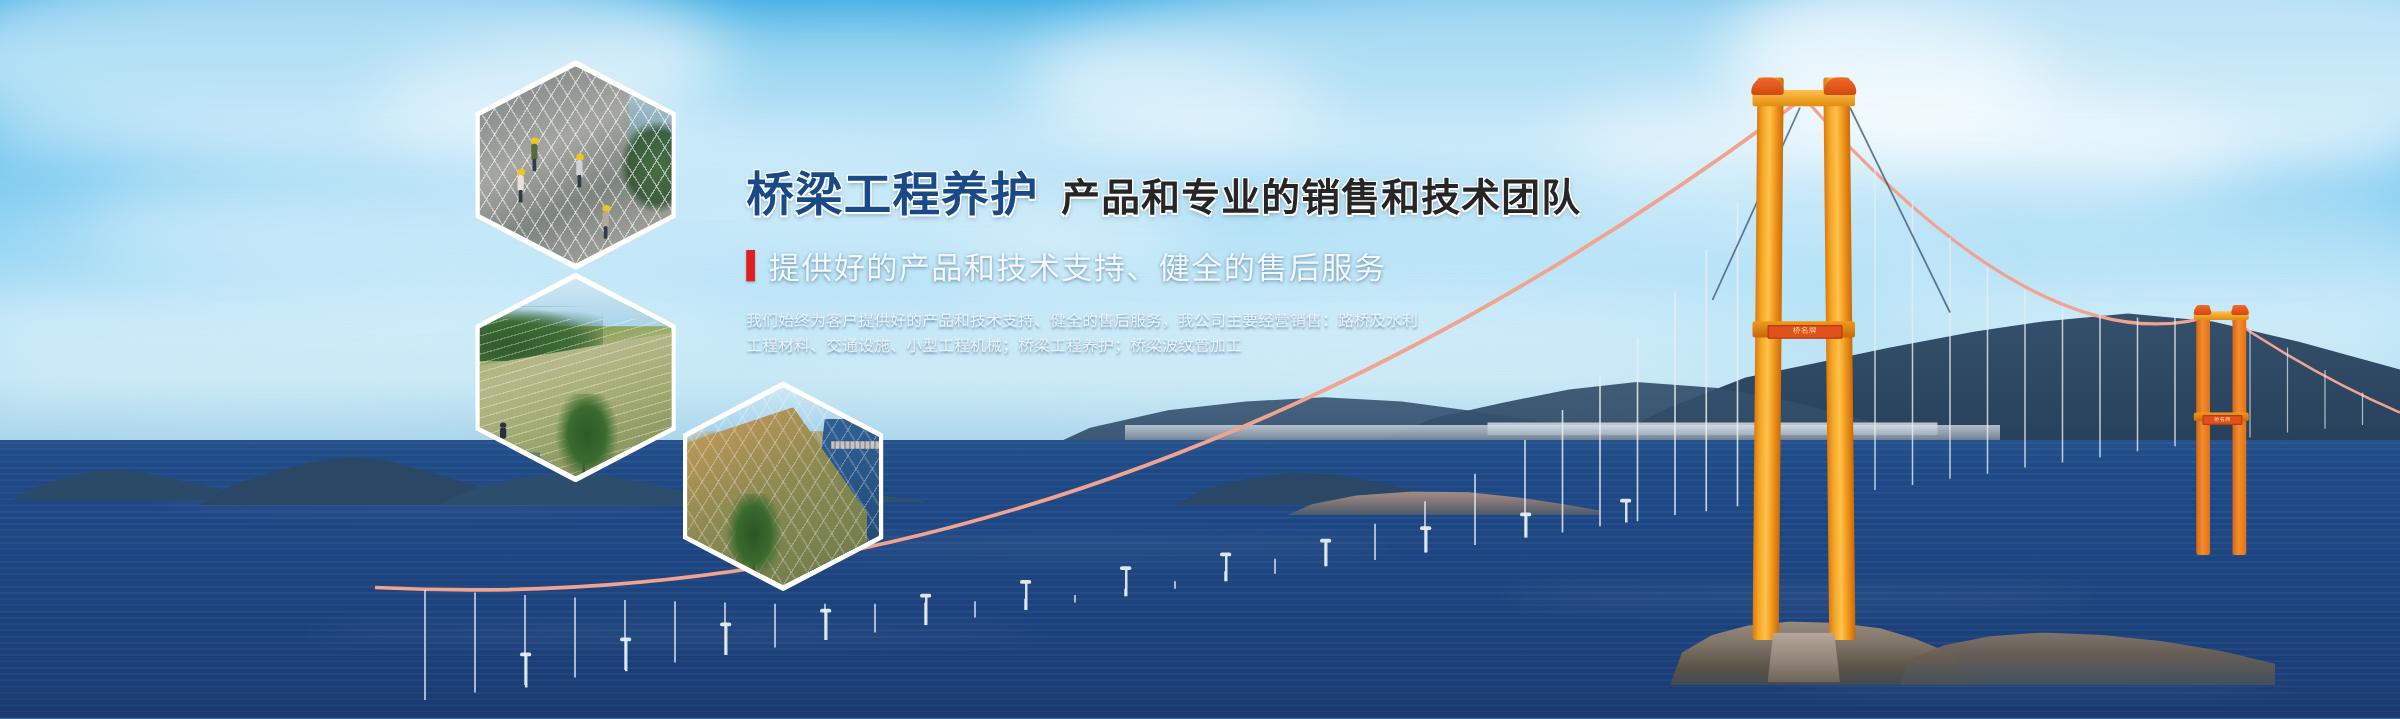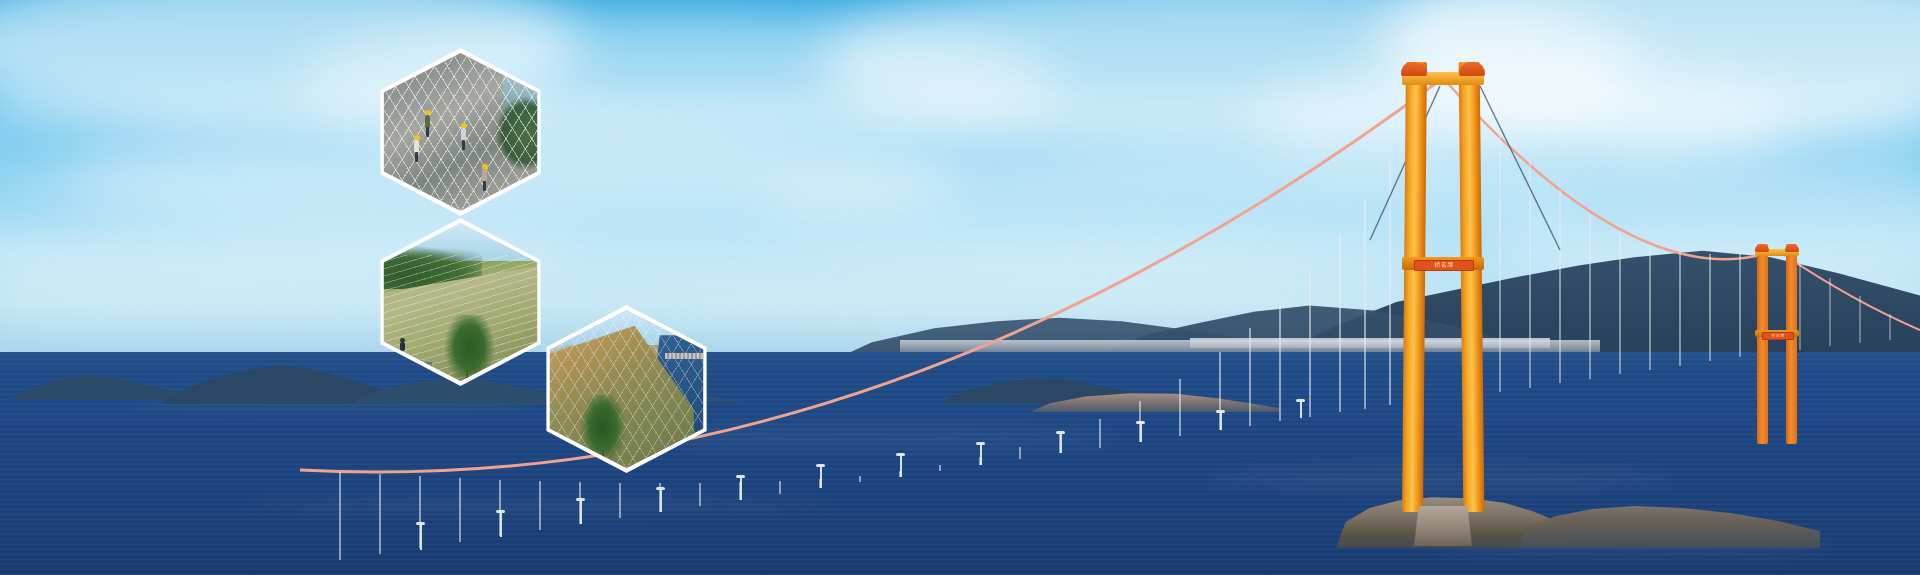--- a/index.html
+++ b/index.html
@@ -498,14 +498,27 @@
           <div class="p3-slope"></div>
           <div class="mesh" style="opacity:.55;"></div>
           <div class="p3-town"></div>
           <div class="p3-trunk"></div>
           <div class="p3-tree"></div>
         </div>
       </div>
     </div>
   </div>
 
+  <div class="textblock">
+
+    <div class="headline">
+      <span class="h-main">桥梁工程养护</span><span class="h-sub">产品和专业的销售和技术团队</span>
+    </div>
+
+    <div class="subline">
+      <span class="redbar"></span>
+      <span class="subtext">提供好的产品和技术支持、健全的售后服务</span>
+    </div>
+
+    <div class="body">我们始终为客户提供好的产品和技术支持、健全的售后服务，我公司主要经营销售：路桥及水利工程材料、交通设施、小型工程机械；桥梁工程养护；桥梁波纹管加工</div>
+  </div>
 
 </div>
 
 </body></html>

